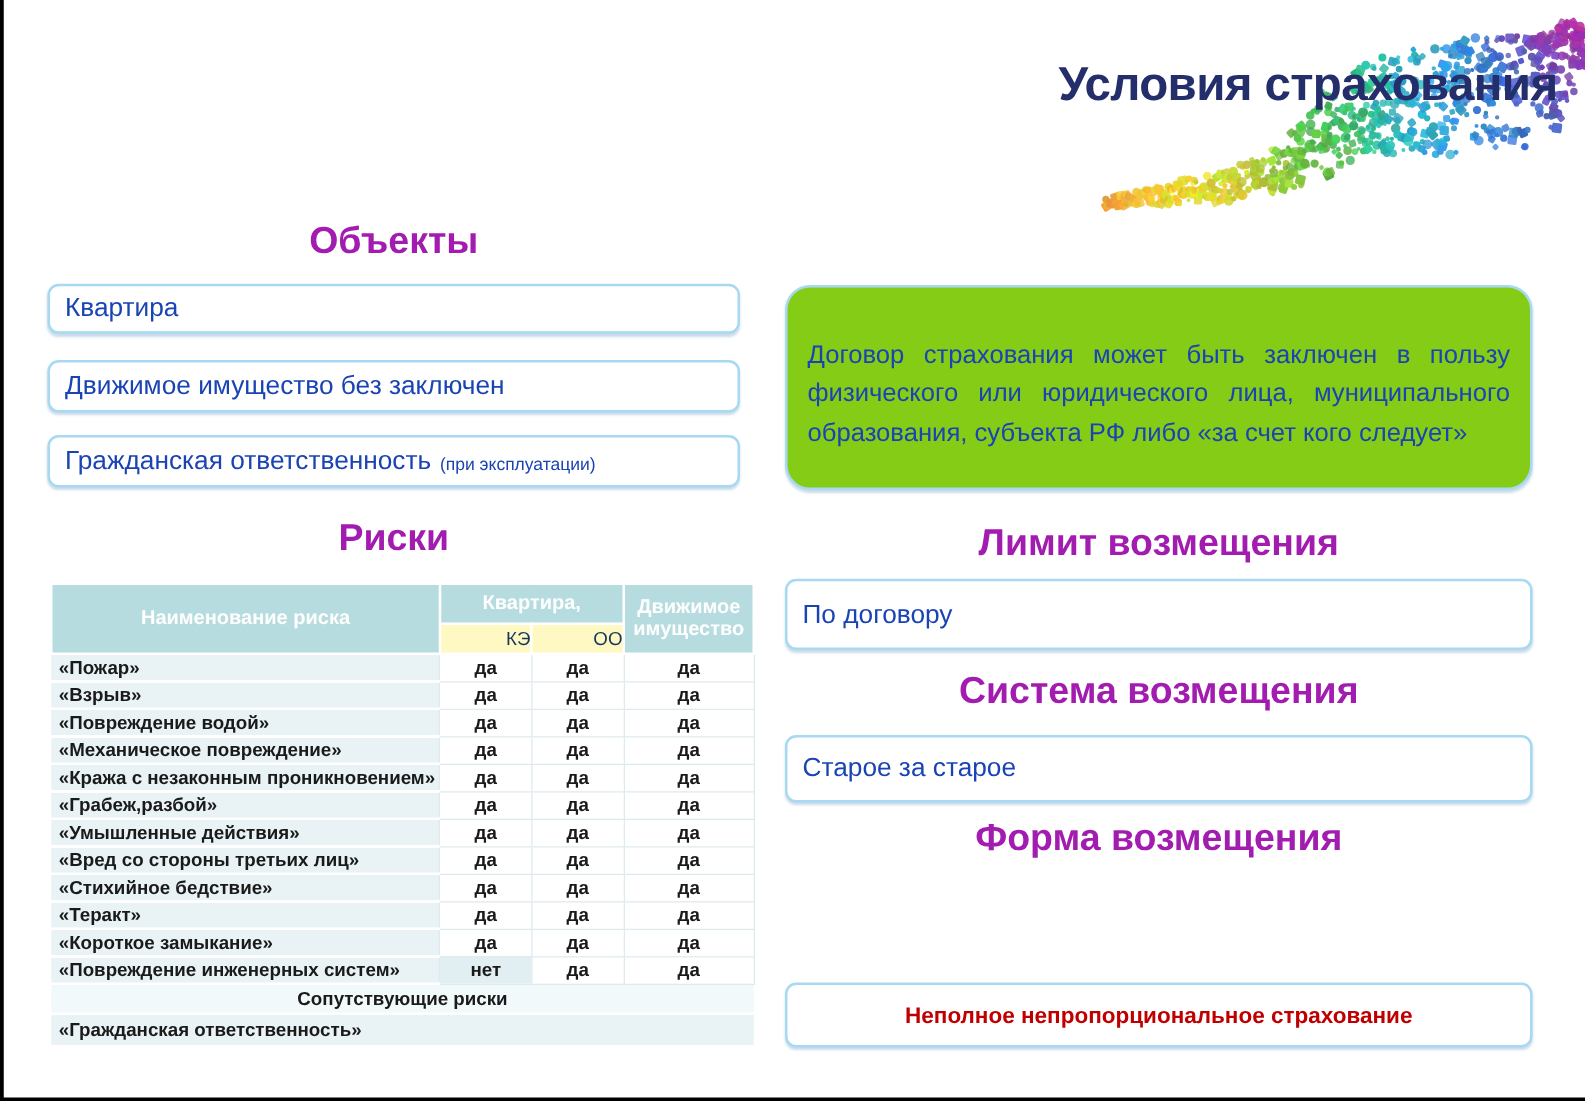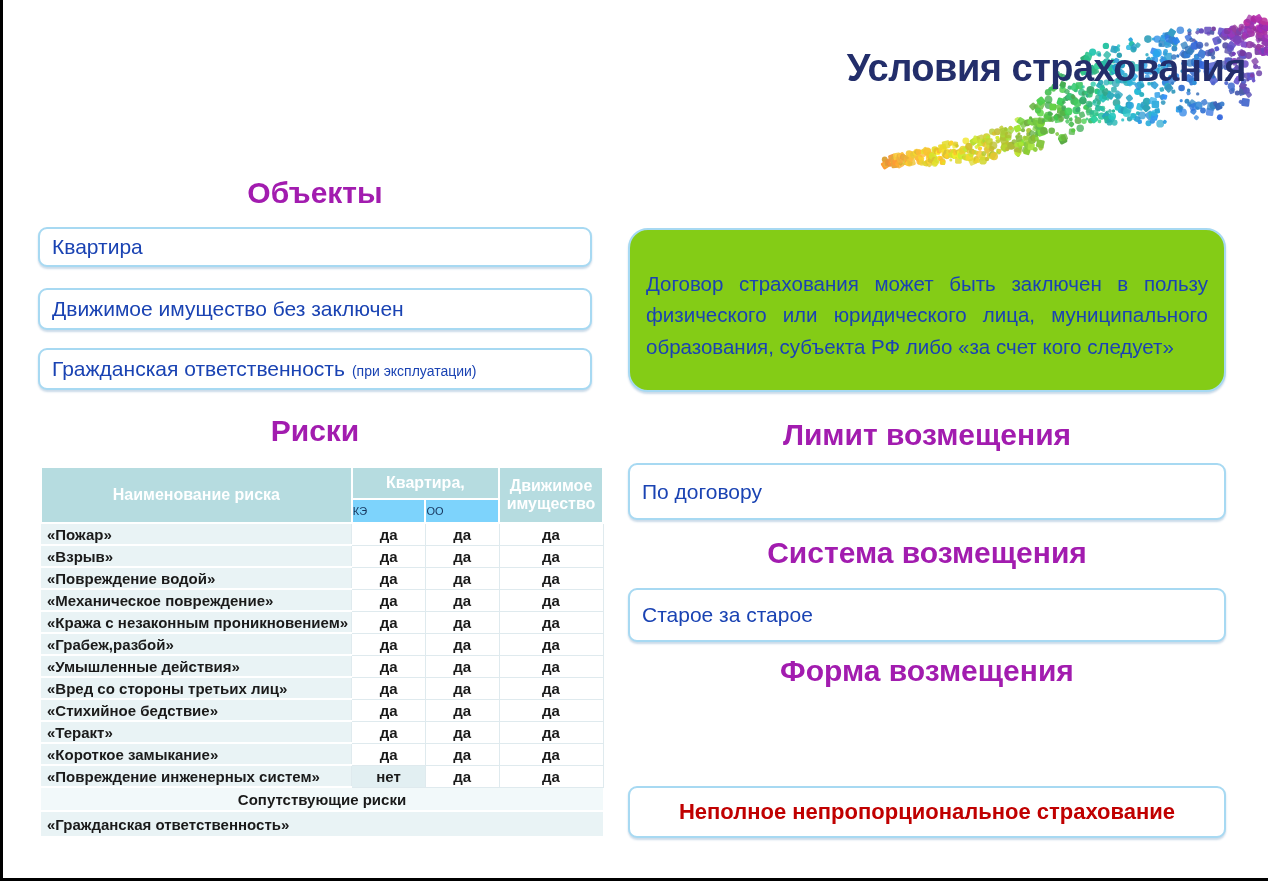--- a/index.html
+++ b/index.html
@@ -40,42 +40,42 @@
   .pill-left{left:38px;width:554px;}
   .pill-right{left:628px;width:598px;}
   #obj-1{top:227px;height:40px;}
   #obj-2{top:288px;height:42px;}
   #obj-3{top:348px;height:42px;}
   #box-limit{top:463px;height:57px;}
   #box-system{top:588px;height:54px;}
   #box-form{top:705px;height:57px;}
   #box-note{top:786px;height:52px;justify-content:center;}
   .pill .note{font-size:14px;margin-left:7px;margin-top:4px;white-space:nowrap;}
-  .red-note{color:#c00000;font-weight:bold;font-size:22px;text-align:left;}
+  .red-note{color:#c00000;font-weight:bold;font-size:18px;text-align:left;}
 
   .bigbox{
     position:absolute;left:628px;top:228px;width:598px;height:164px;box-sizing:border-box;
     background:#84cc16;border:2px solid #a7d9f2;border-radius:20px;
     box-shadow:0 2px 2px rgba(125,165,200,.4);
     display:flex;align-items:center;padding:10px 16px 0 16px;
   }
   .benef-text{
     width:100%;color:#1a43b3;font-size:20.5px;line-height:1.52;
     text-align:justify;text-align-last:left;
   }
 
   .risks-table{
     position:absolute;left:40px;top:466px;width:564px;
     border-collapse:collapse;table-layout:fixed;font-size:15px;color:#1a1a1a;
   }
   .risks-table th{border:2px solid #fff;padding:0;}
   .th-teal{background:#b6dce0;color:#fff;font-weight:bold;font-size:16px;text-align:center;}
   .row-group{height:32px;}
   .row-sub{height:24px;}
-  .th-sub{background:#7dd3fc;color:#17365d;font-weight:normal;font-size:11px;text-align:left;}
+  .th-sub{background:#fef9c3;color:#17365d;font-weight:normal;font-size:15px;text-align:right;}
   .risks-table tbody tr{height:22px;}
   .name-cell{
     background:#e9f3f5;font-weight:bold;text-align:left;padding:0 0 0 6px;
     border-bottom:2px solid #fff;white-space:nowrap;overflow:hidden;
   }
   .val-cell{background:#fff;text-align:center;font-weight:bold;border:1px solid #dfeaee;}
   .val-cell.tint{background:#e2eff2;margin-top:36px;}
   .section-row td{
     background:#f2f9fa;font-weight:bold;text-align:center;border-bottom:2px solid #fff;height:20px;
   }

